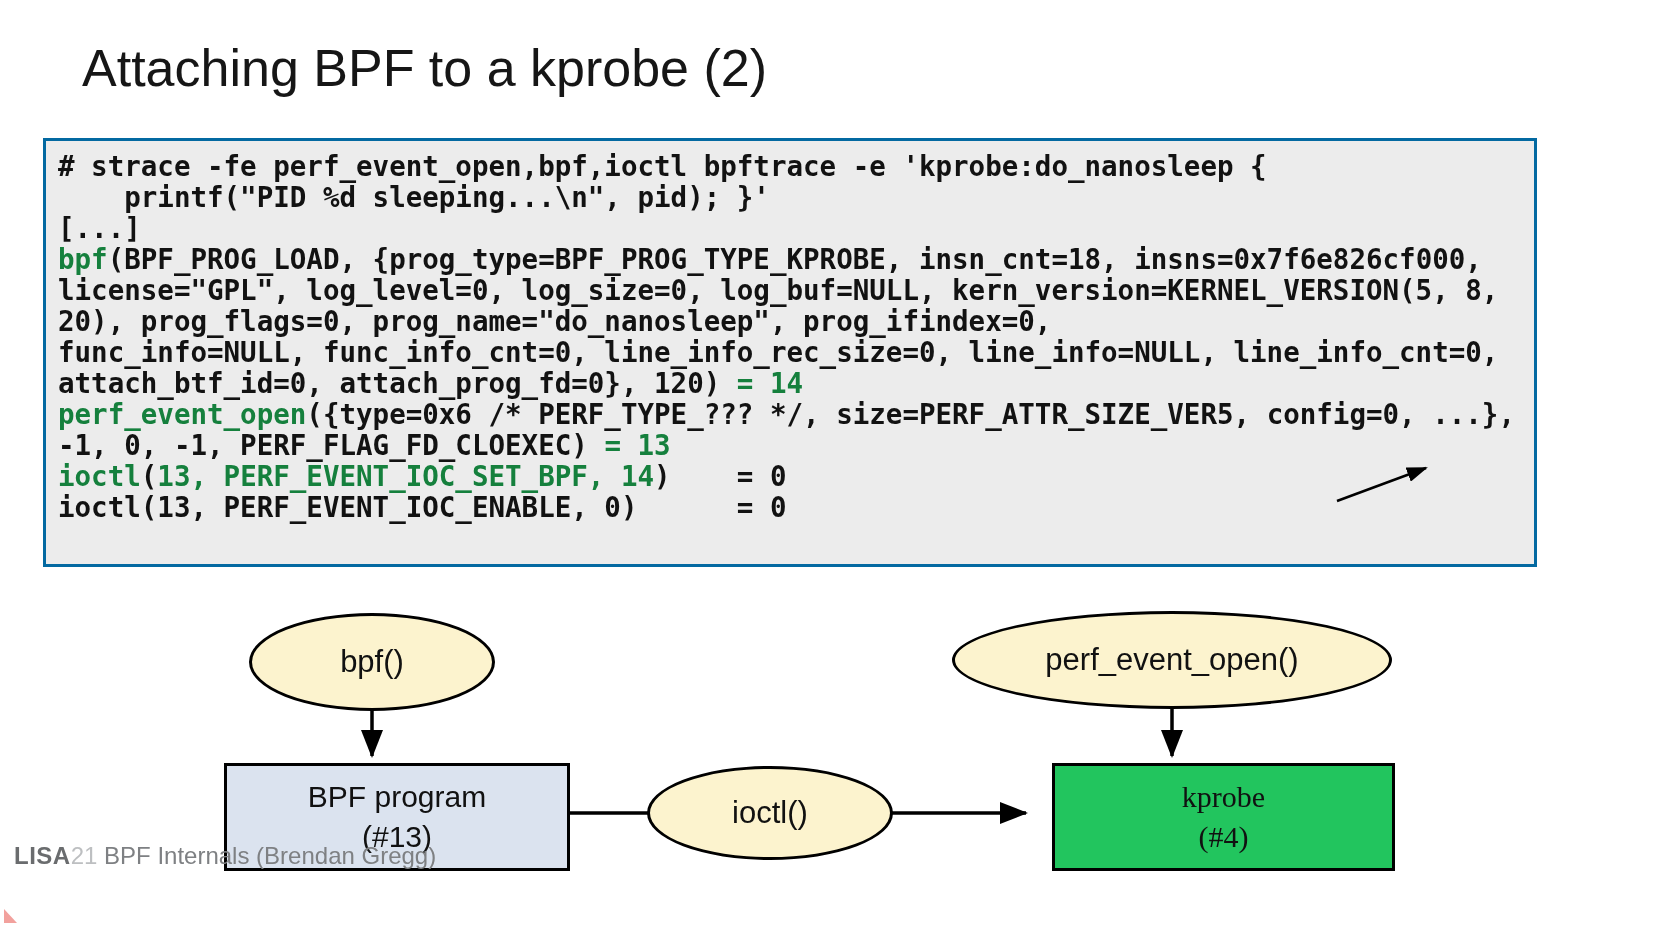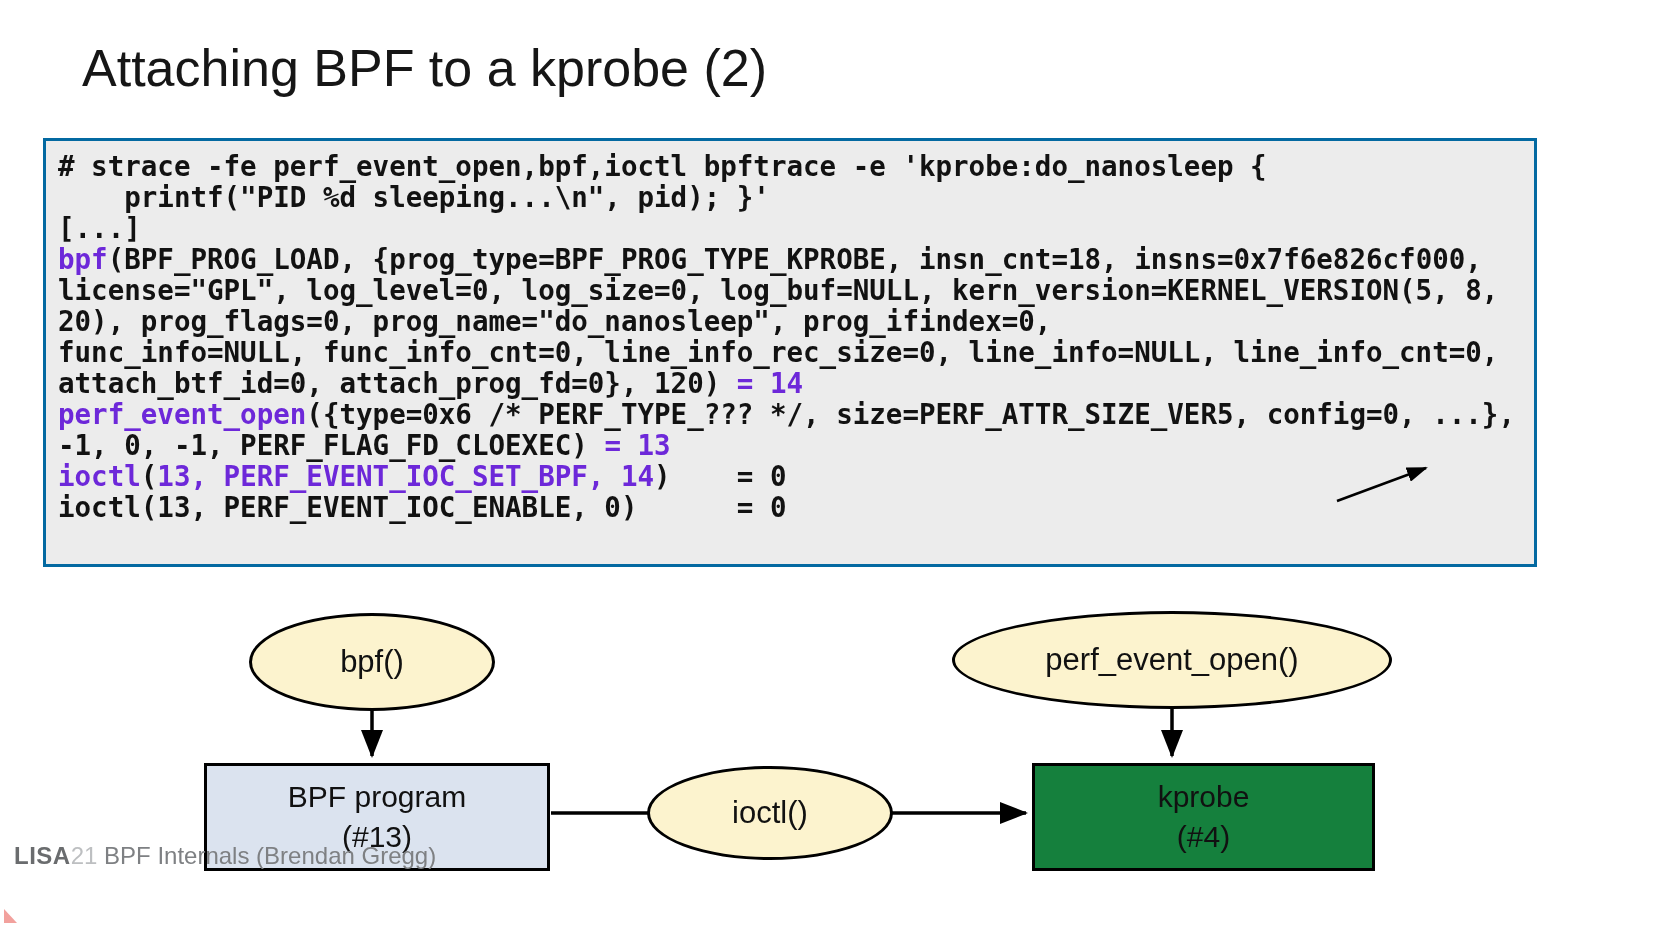--- a/index.html
+++ b/index.html
@@ -14,35 +14,35 @@
   .codeblock{
     position:absolute;left:43px;top:138px;width:1494px;height:429px;
     background:#ececec;border:3px solid #0369a1;box-sizing:border-box;
   }
   .code{
     position:absolute;left:12px;top:10px;
     font-family:"DejaVu Sans Mono","Liberation Mono",monospace;
     font-weight:bold;font-size:27.5px;line-height:31px;color:#121212;
   }
   .code-line{white-space:pre;height:31px;}
-  .code-line .red{color:#6d28d9;}
+  .code-line .red{color:#15803d;}
   .annotation{
     position:absolute;right:145px;top:486px;text-align:right;
     font-size:28px;line-height:36px;color:#141414;
   }
   .connectors{position:absolute;left:0;top:0;pointer-events:none;}
   .node{
     position:absolute;display:flex;flex-direction:column;
     align-items:center;justify-content:center;box-sizing:border-box;
     color:#111;text-align:center;
   }
   .ellipse{border:3px solid #000;border-radius:50%;background:#fcf3ce;font-size:31px;}
-  .rect{border:3px solid #000;font-size:30px;line-height:40px;}
+  .rect{border:3px solid #000;font-size:30px;line-height:40px;margin-left:20px;}
   .rect.blue{background:#dbe3ef;}
-  .rect.green{background:#15803d;}
+  .rect.green{background:#22c55e;font-family:Liberation Serif, serif;}
   .footer{
     position:absolute;left:14px;top:842px;font-size:24px;color:#7e8083;
   }
   .footer .brand{font-weight:bold;color:#6a6c6e;letter-spacing:0.5px;}
   .footer .year{color:#bdbfc1;}
   .corner-mark{
     position:absolute;left:4px;top:909px;width:13px;height:14px;
     background:#f2a19d;clip-path:polygon(0 0,100% 100%,0 100%);
   }
 </style>

